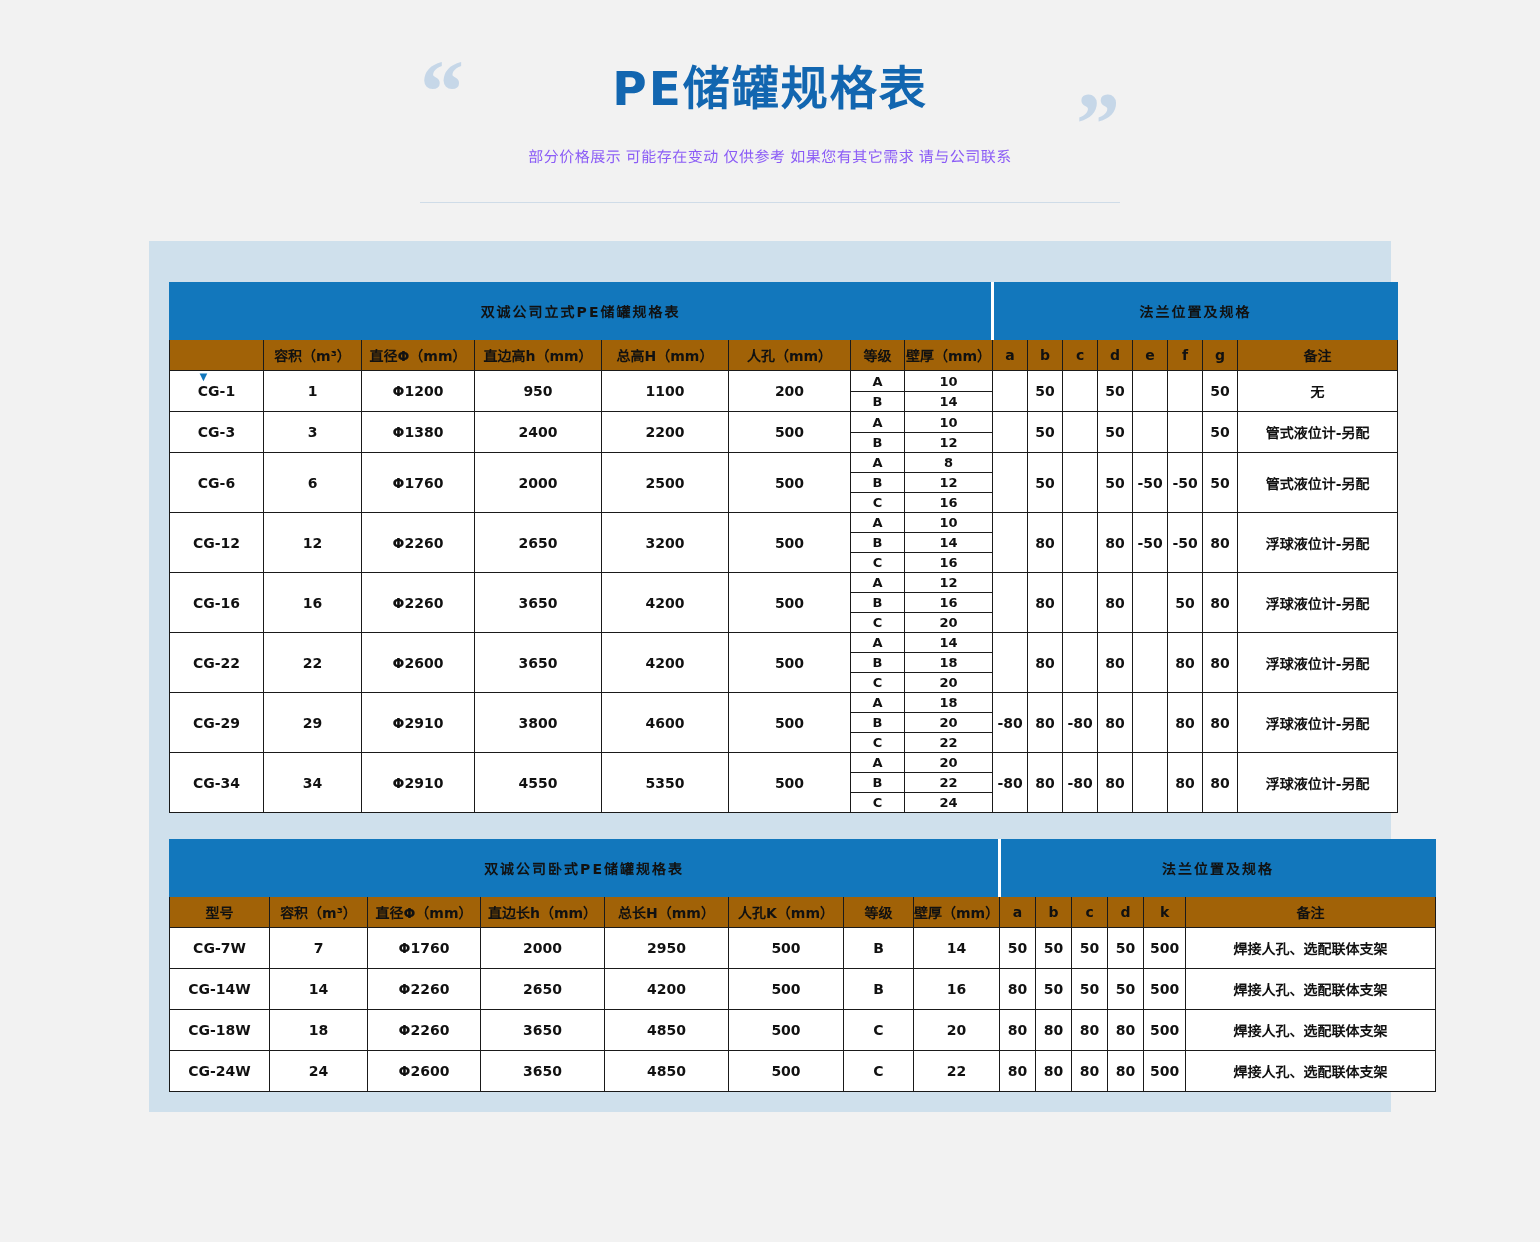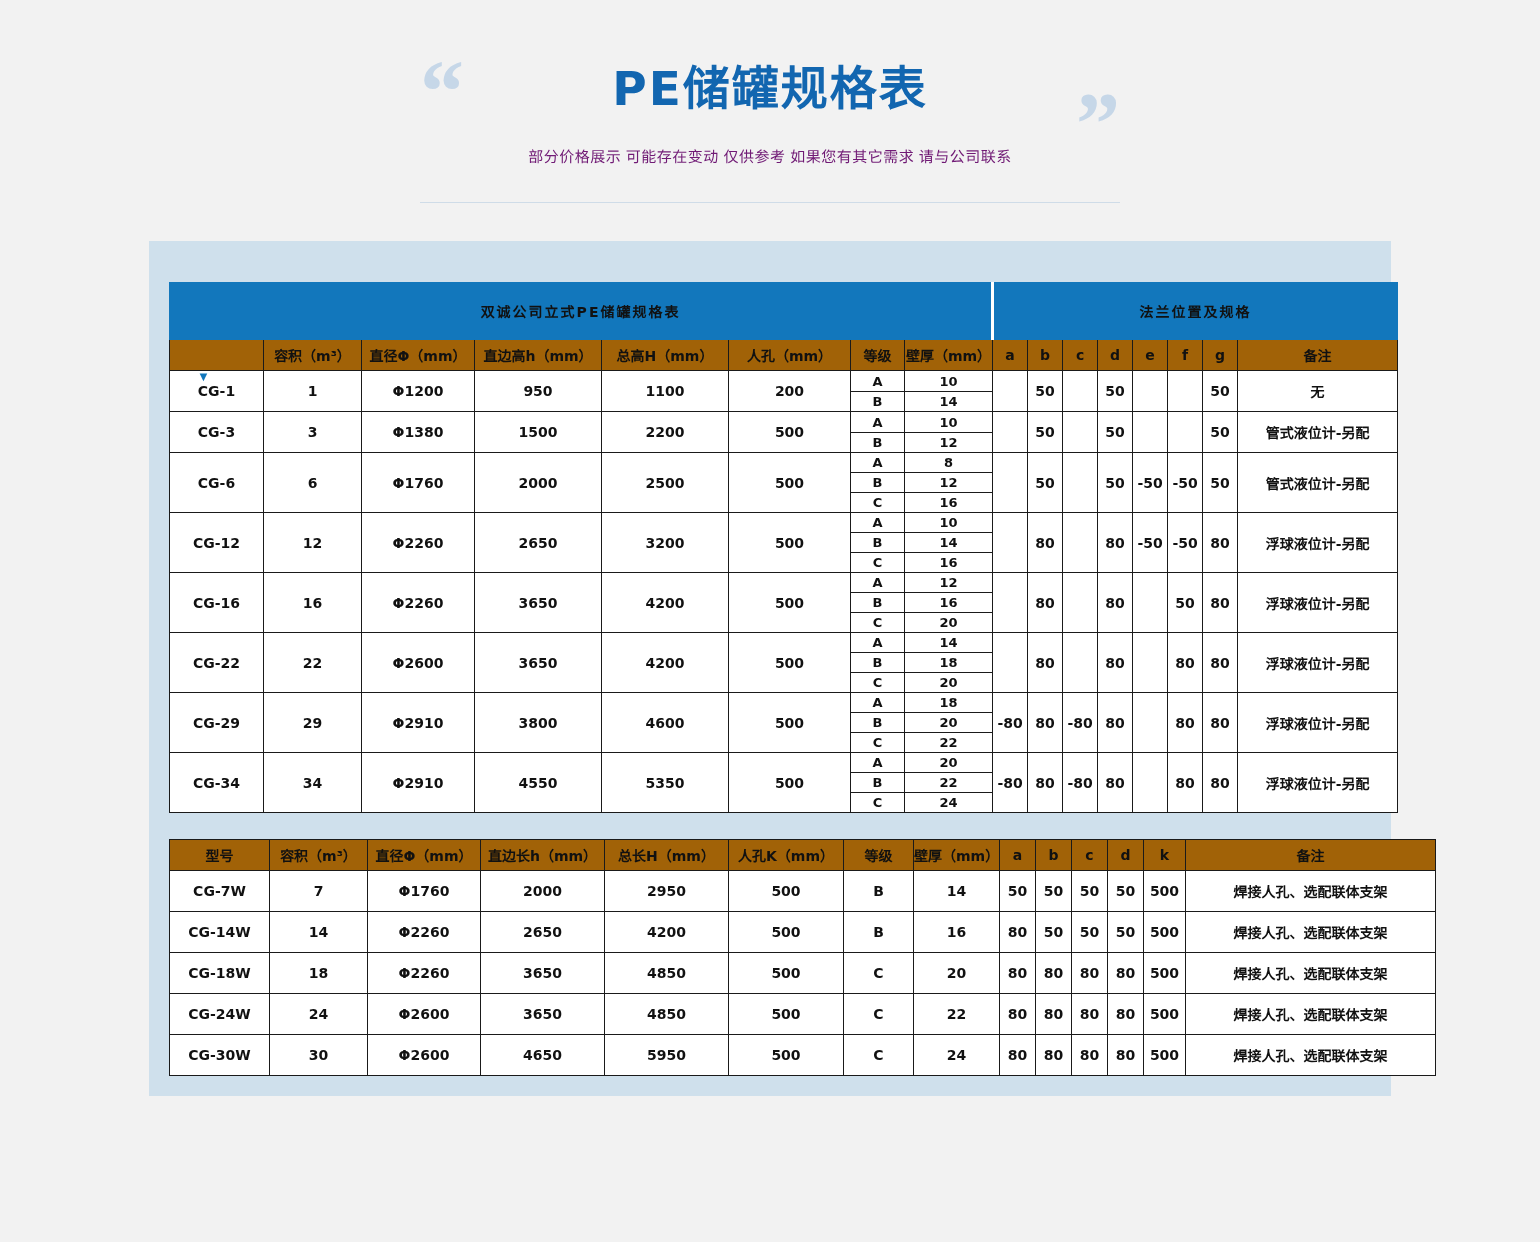--- a/index.html
+++ b/index.html
@@ -50,21 +50,21 @@
     font-size: 47px;
     font-weight: bold;
     color: #1266b0;
     letter-spacing: 2px;
     margin: 0;
     line-height: 1.3;
     font-family: "DejaVu Sans", "Liberation Sans", sans-serif;
   }
   .subtitle {
     font-size: 15px;
-    color: #701a75;
+    color: #8b5cf6;
     margin-top: 26px;
     letter-spacing: 0.5px;
   }
   .header-rule {
     width: 700px;
     height: 1px;
     background: #cfdce8;
     margin: 36px auto 0 auto;
   }
 
@@ -259,21 +259,21 @@
             <td class="data-cell"></td>
             <td class="data-cell"></td>
             <td class="data-cell">50</td>
             <td class="note-cell">无</td>
           </tr>
 
           <tr class="row-h2">
             <td class="data-cell">CG-3</td>
             <td class="data-cell">3</td>
             <td class="data-cell">Φ1380</td>
-            <td class="data-cell">1500</td>
+            <td class="data-cell">2400</td>
             <td class="data-cell">2200</td>
             <td class="data-cell">500</td>
             <td class="grade-cell">
               <span class="sub">A</span>
               <span class="sub">B</span>
             </td>
             <td class="grade-cell">
               <span class="sub">10</span>
               <span class="sub">12</span>
             </td>
@@ -463,20 +463,24 @@
             <col class="d-wall">
           <col class="d-f">
             <col class="d-f">
             <col class="d-f">
             <col class="d-f">
             <col class="d-k">
           <col class="d-note">
         </colgroup>
         <tbody>
           <tr>
+            <td class="banner-cell" colspan="8">双诚公司卧式PE储罐规格表</td>
+            <td class="banner-cell banner-sep" colspan="6">法兰位置及规格</td>
+          </tr>
+          <tr>
             <td class="head-cell">型号</td>
             <td class="head-cell">容积（m³）</td>
             <td class="head-cell">直径Φ（mm）</td>
             <td class="head-cell">直边长h（mm）</td>
             <td class="head-cell">总长H（mm）</td>
             <td class="head-cell">人孔K（mm）</td>
             <td class="head-cell">等级</td>
             <td class="head-cell">壁厚（mm）</td>
             <td class="head-cell">a</td>
             <td class="head-cell">b</td>
@@ -547,35 +551,19 @@
             <td class="data-cell">C</td>
             <td class="data-cell">22</td>
             <td class="data-cell">80</td>
             <td class="data-cell">80</td>
             <td class="data-cell">80</td>
             <td class="data-cell">80</td>
             <td class="data-cell">500</td>
             <td class="note-cell">焊接人孔、选配联体支架</td>
           </tr>
 
-          <tr class="row-h2">
-            <td class="data-cell">CG-30W</td>
-            <td class="data-cell">30</td>
-            <td class="data-cell">Φ2600</td>
-            <td class="data-cell">4650</td>
-            <td class="data-cell">5950</td>
-            <td class="data-cell">500</td>
-            <td class="data-cell">C</td>
-            <td class="data-cell">24</td>
-            <td class="data-cell">80</td>
-            <td class="data-cell">80</td>
-            <td class="data-cell">80</td>
-            <td class="data-cell">80</td>
-            <td class="data-cell">500</td>
-            <td class="note-cell">焊接人孔、选配联体支架</td>
-          </tr>
 
         </tbody>
       </table>
 
     </div>
   </div>
 </div>
 
 </body></html>

